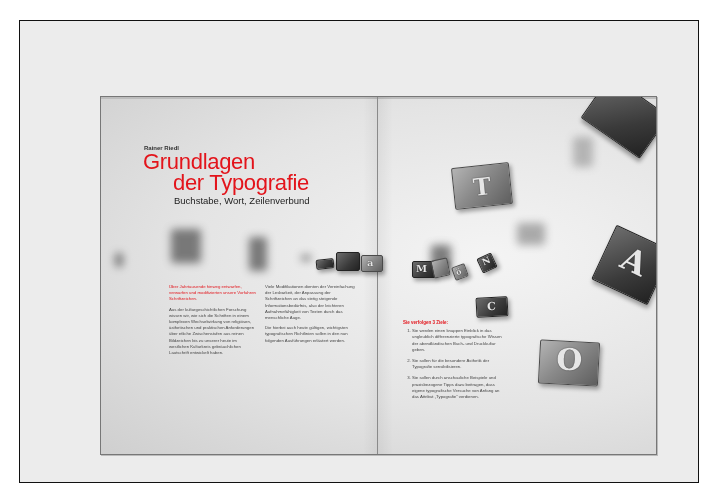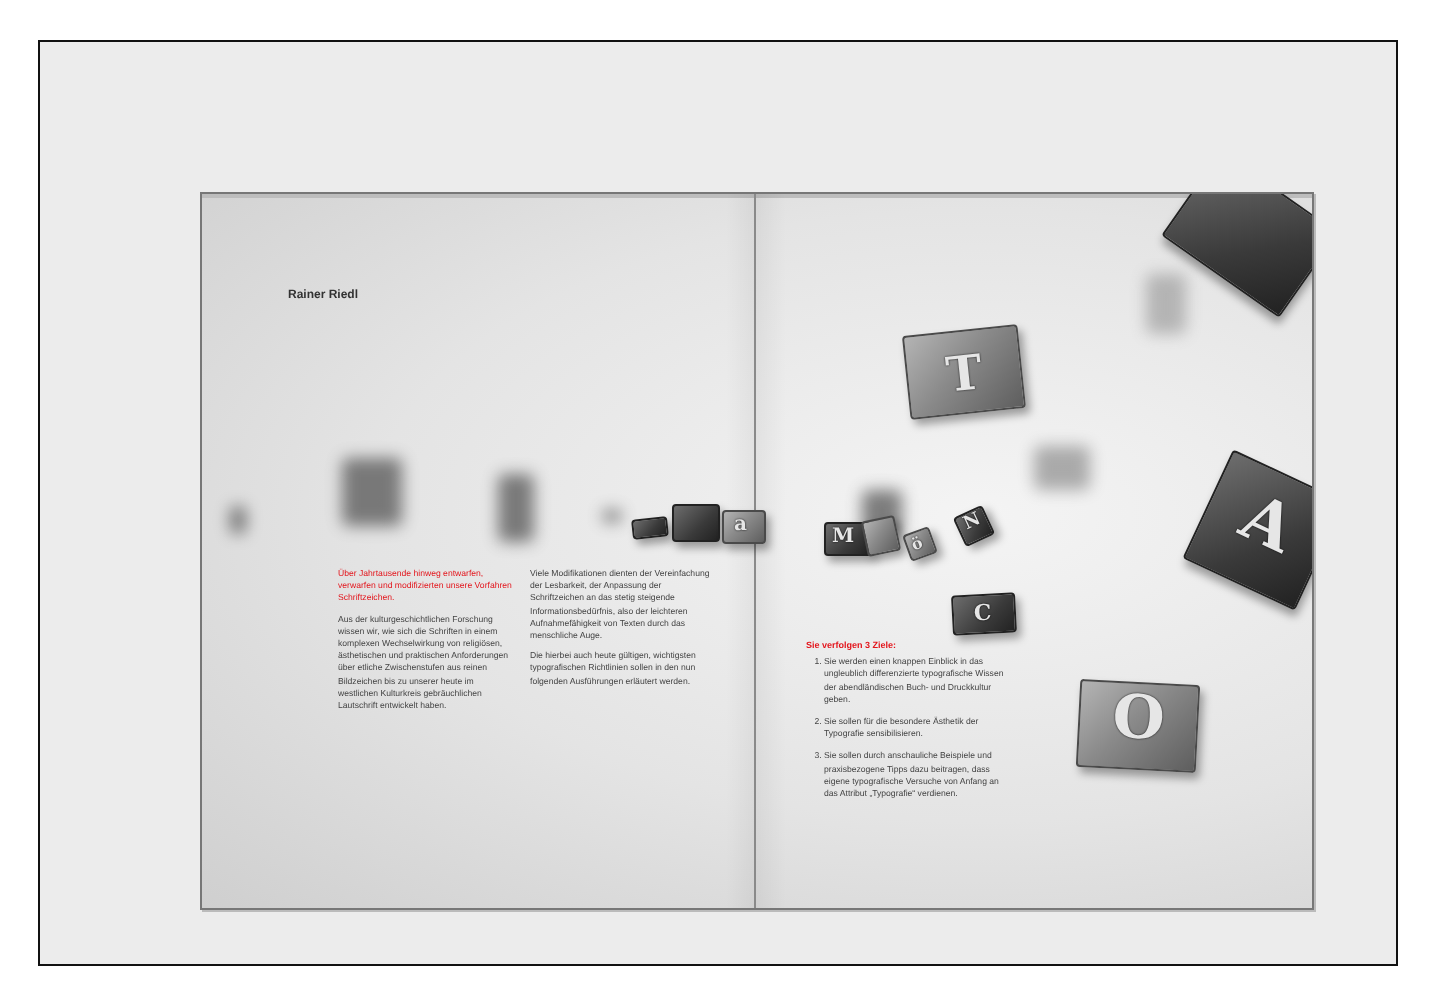--- a/index.html
+++ b/index.html
@@ -91,20 +91,25 @@
     </div>
     <div class="piece dark" style="left:488px;top:-6px;width:70px;height:50px;transform:rotate(35deg);"></div>
     <div class="piece dark" style="left:500px;top:138px;width:60px;height:58px;transform:rotate(25deg);">
       <span class="glyph" style="left:18px;top:6px;font-size:32px;">A</span>
     </div>
     <div class="piece metal" style="left:438px;top:244px;width:58px;height:42px;transform:rotate(3deg);">
       <span class="glyph" style="left:16px;top:0px;font-size:30px;">O</span>
     </div>
 
     <div class="author">Rainer Riedl</div>
+    <h1 class="title" style="margin:0;">
+      <span>Grundlagen</span>
+      <span class="l2">der Typografie</span>
+    </h1>
+    <div class="subtitle">Buchstabe, Wort, Zeilenverbund</div>
 
     <div class="col col1">
       <p class="red">Über Jahrtausende hinweg entwarfen, verwarfen und modifizierten unsere Vorfahren Schriftzeichen.</p>
       <p>Aus der kulturgeschichtlichen Forschung wissen wir, wie sich die Schriften in einem komplexen Wechselwirkung von religiösen, ästhetischen und praktischen Anforderungen über etliche Zwischenstufen aus reinen Bildzeichen bis zu unserer heute im westlichen Kulturkreis gebräuchlichen Lautschrift entwickelt haben.</p>
     </div>
     <div class="col col2">
       <p>Viele Modifikationen dienten der Vereinfachung der Lesbarkeit, der Anpassung der Schriftzeichen an das stetig steigende Informationsbedürfnis, also der leichteren Aufnahmefähigkeit von Texten durch das menschliche Auge.</p>
       <p>Die hierbei auch heute gültigen, wichtigsten typografischen Richtlinien sollen in den nun folgenden Ausführungen erläutert werden.</p>
     </div>
 

